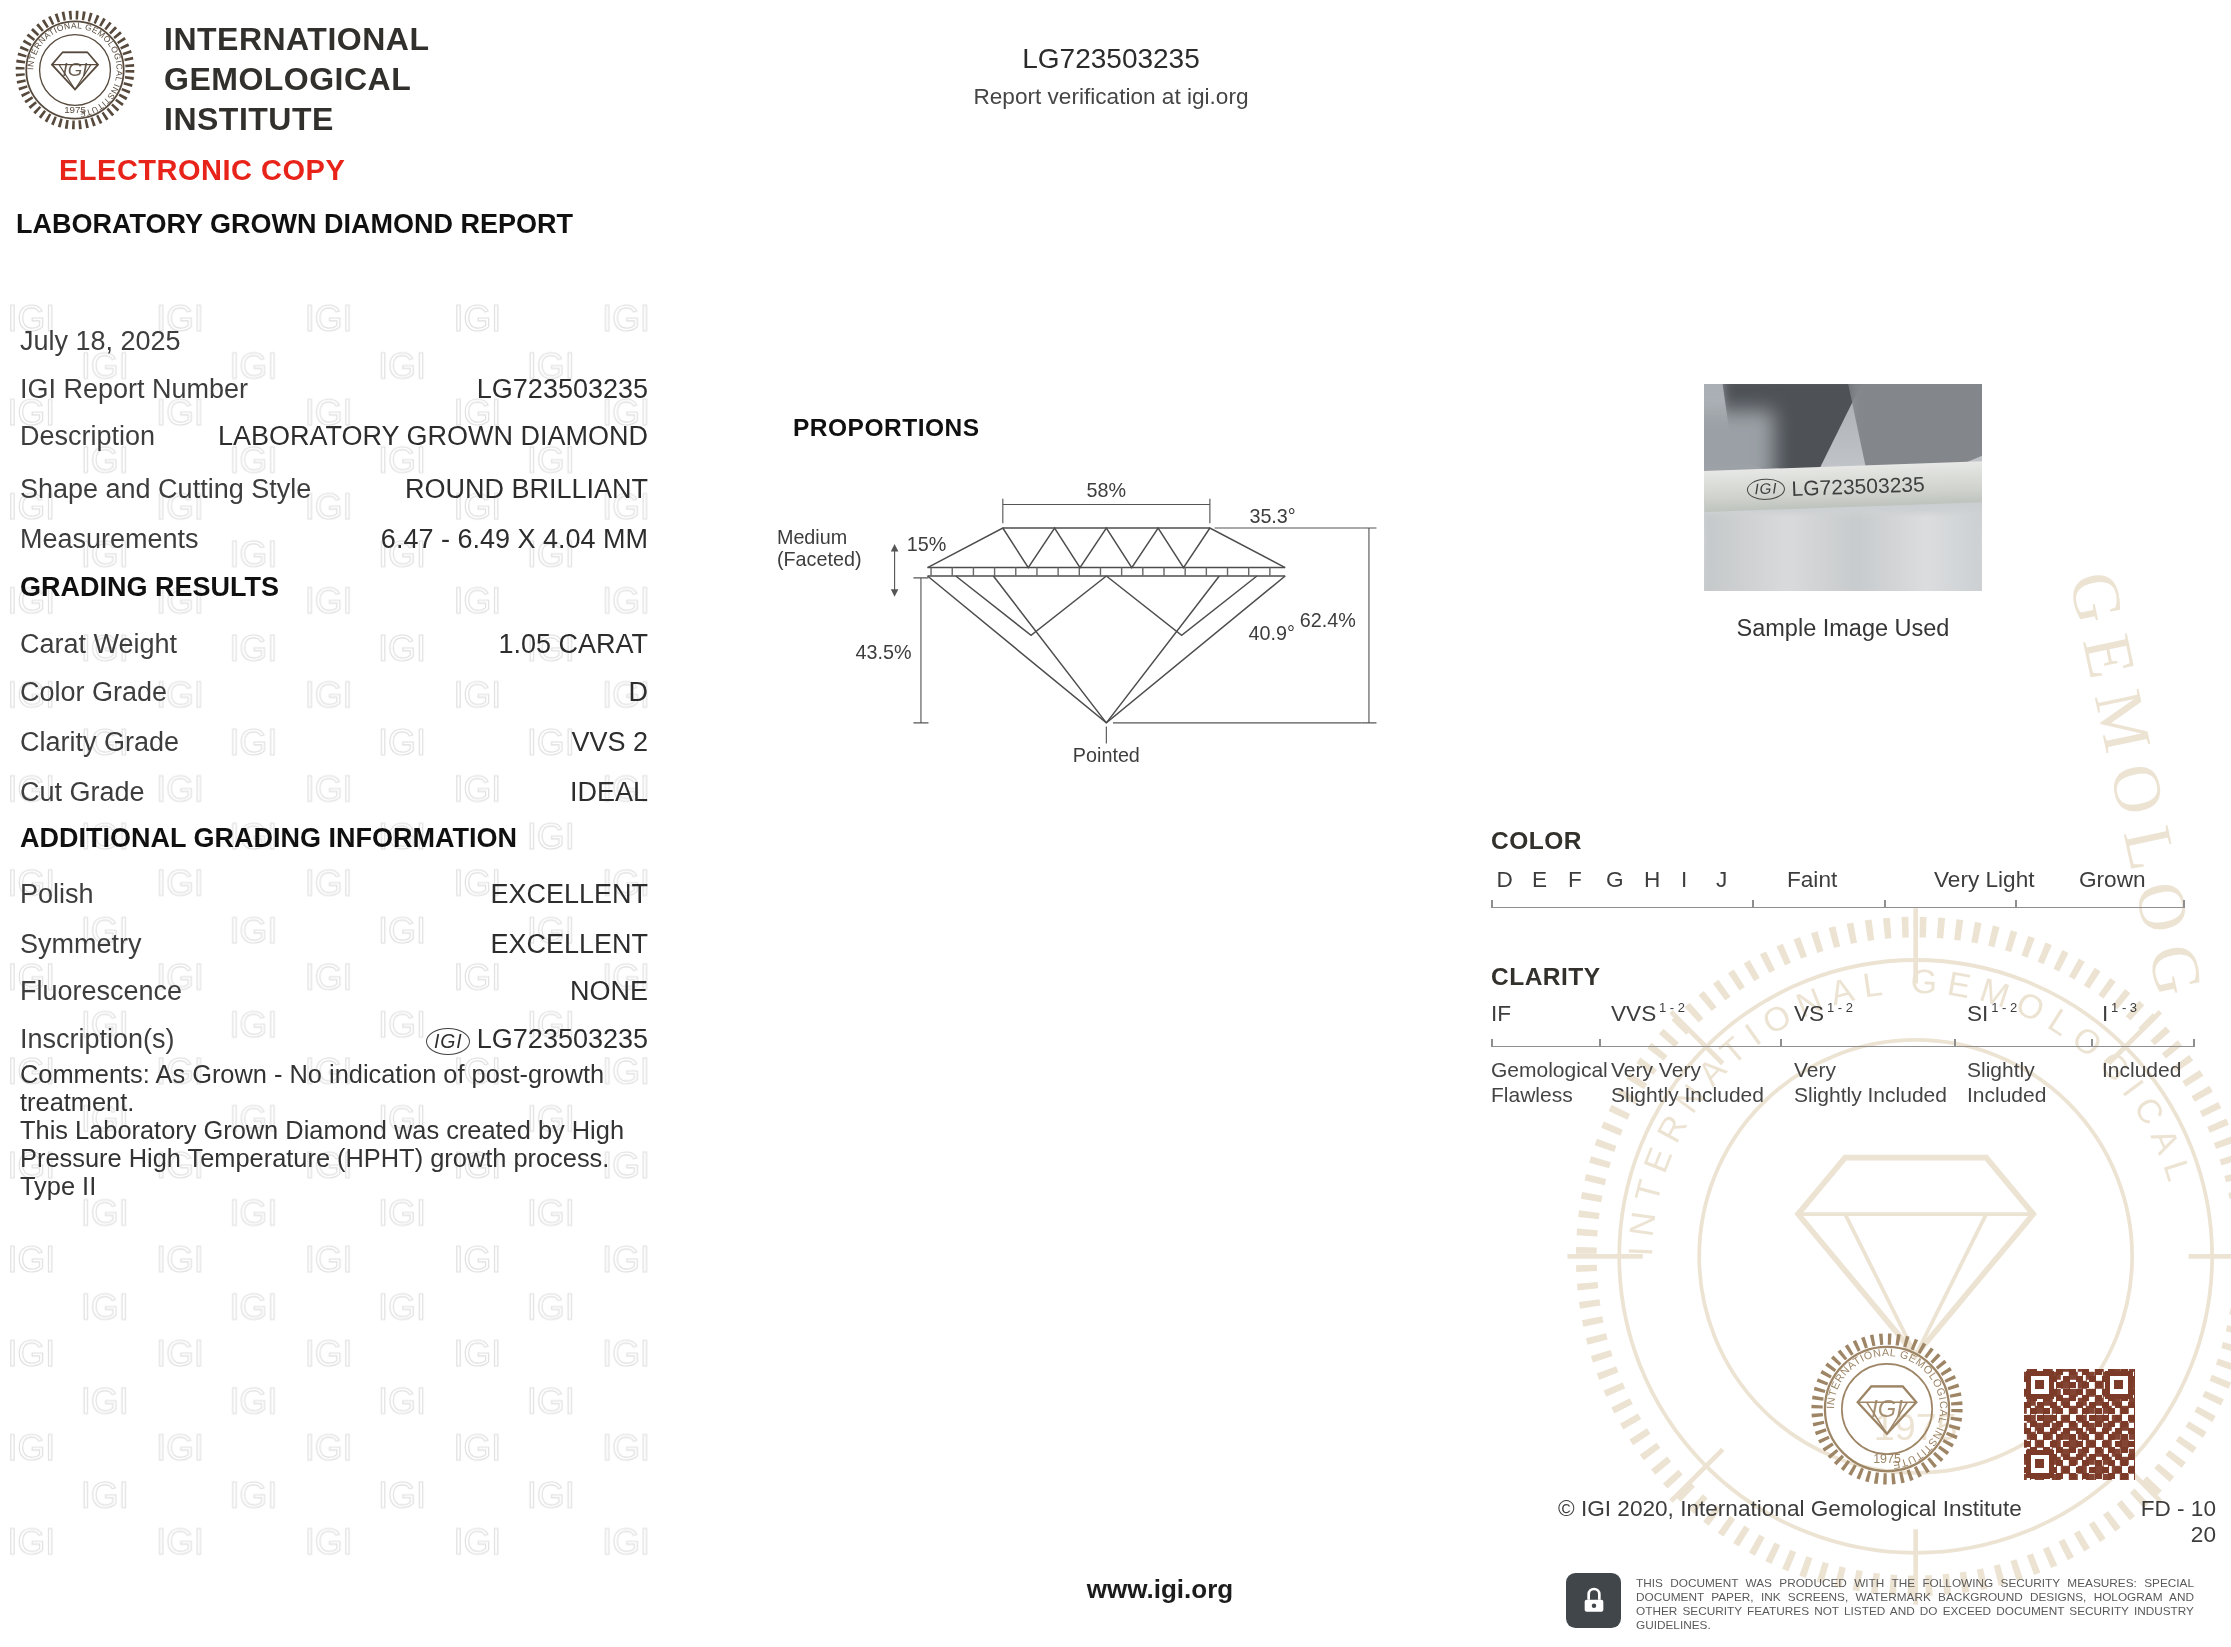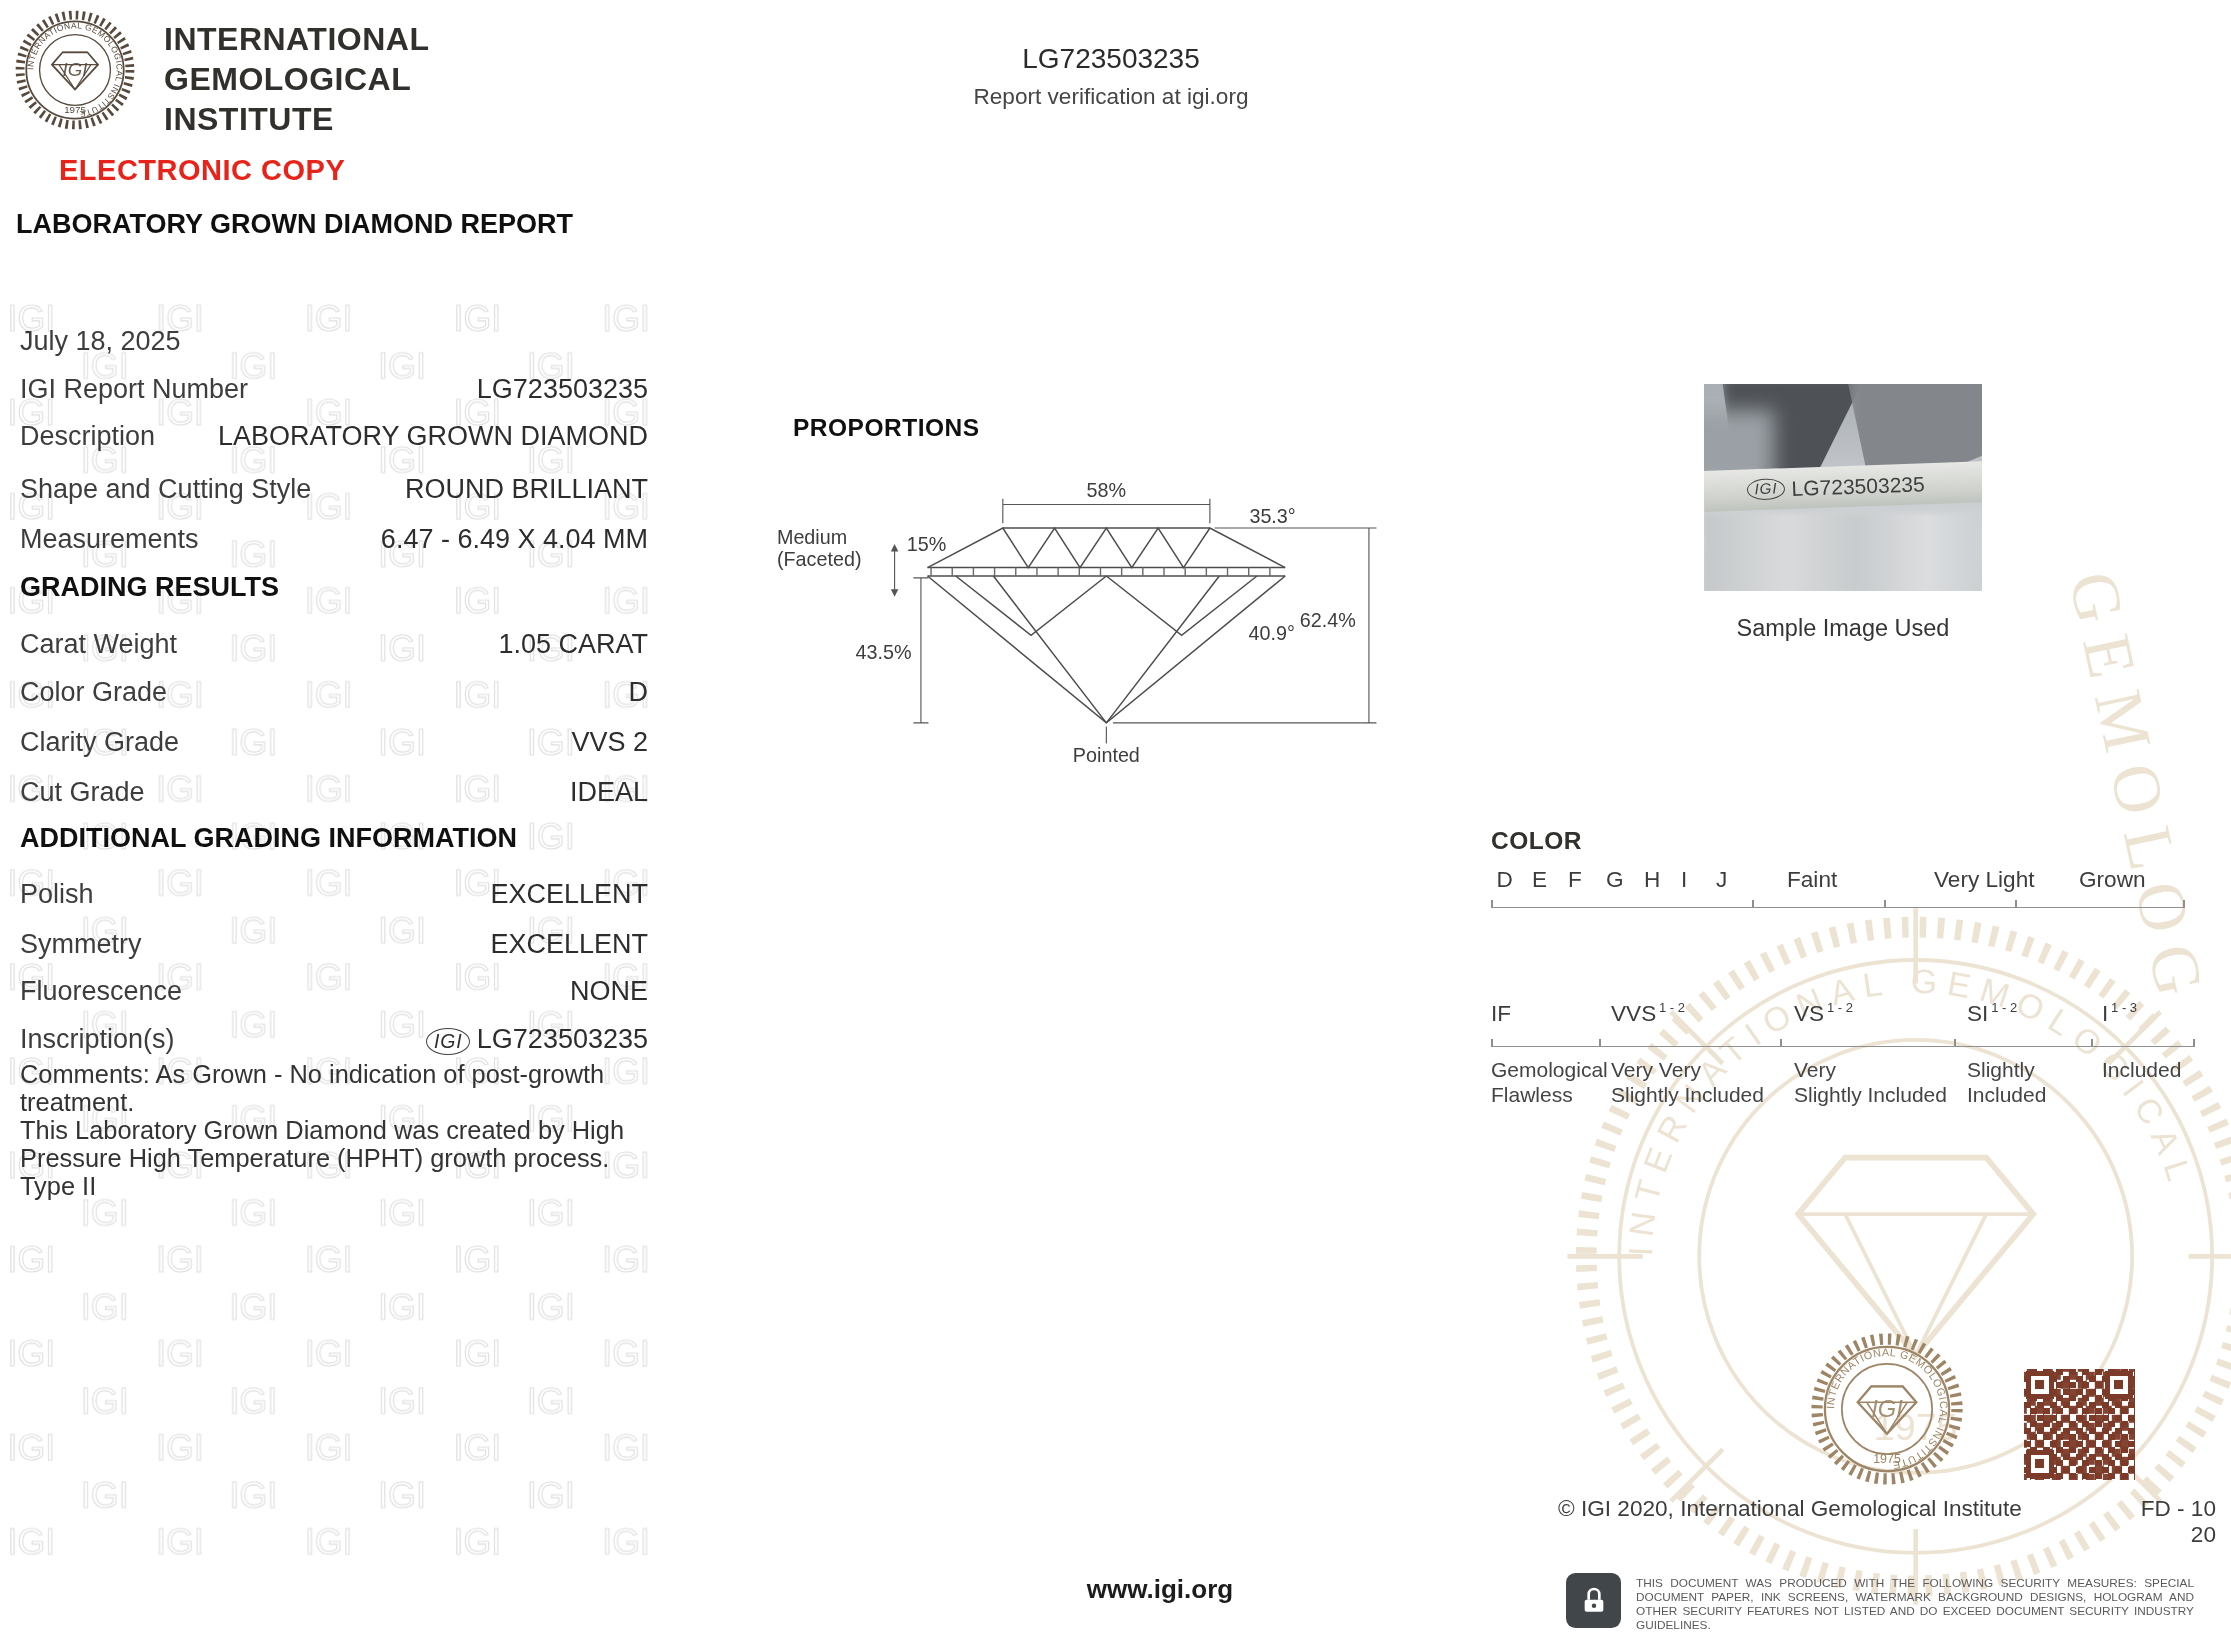--- a/index.html
+++ b/index.html
@@ -266,20 +266,21 @@
     <div class="scale-line" style="left:0;top:80px;width:694px">
       <div class="tick" style="left:0"></div>
       <div class="tick" style="left:261px"></div>
       <div class="tick" style="left:393px"></div>
       <div class="tick" style="left:524px"></div>
       <div class="tick" style="left:692px"></div>
     </div>
   </div>
 
   <div class="abs" style="left:1491px;top:963px;width:711px;height:132px">
+    <div class="scale-title">CLARITY</div>
     <span class="cl-code" style="left:0"><span>IF</span><sup></sup></span>
     <span class="cl-code" style="left:120px"><span>VVS</span><sup>1 - 2</sup></span>
     <span class="cl-code" style="left:303px"><span>VS</span><sup>1 - 2</sup></span>
     <span class="cl-code" style="left:476px"><span>SI</span><sup>1 - 2</sup></span>
     <span class="cl-code" style="left:611px"><span>I</span><sup>1 - 3</sup></span>
     <div class="scale-line" style="left:0;top:83px;width:703px">
       <div class="tick" style="left:0"></div>
       <div class="tick" style="left:108px"></div>
       <div class="tick" style="left:289px"></div>
       <div class="tick" style="left:463px"></div>

